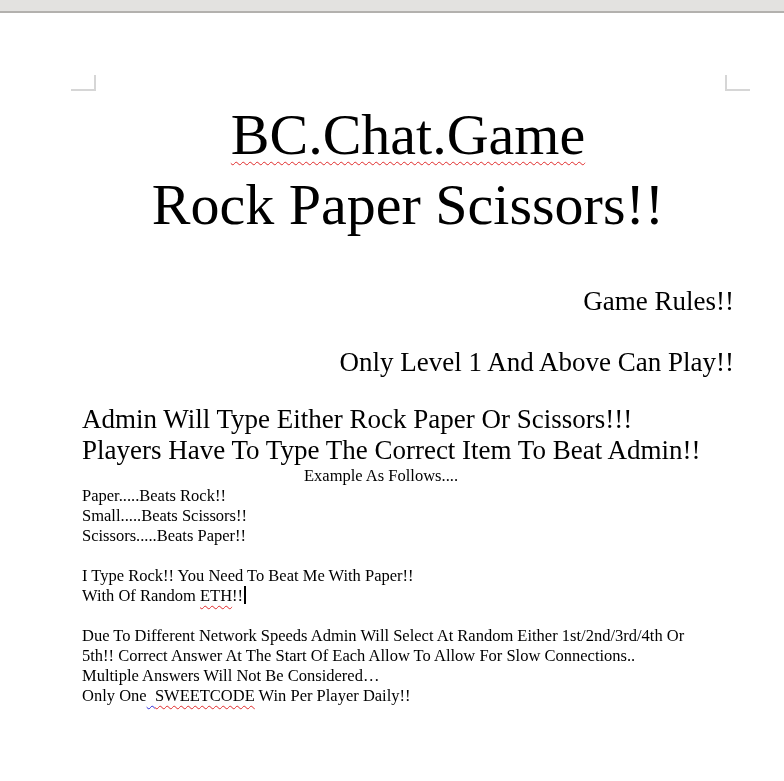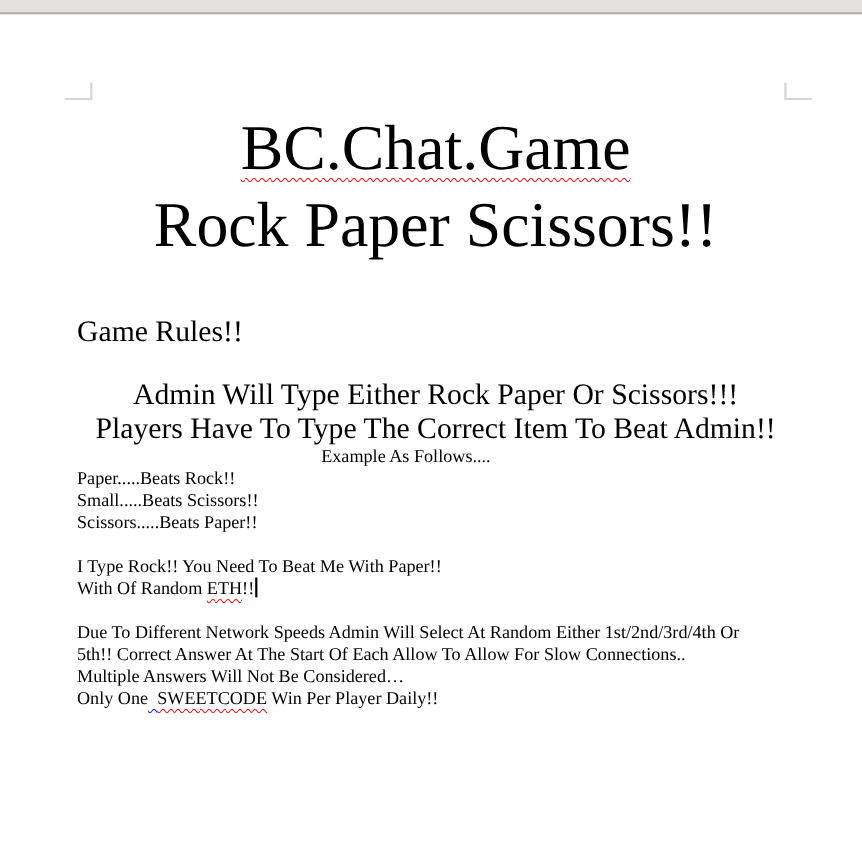--- a/index.html
+++ b/index.html
@@ -19,37 +19,37 @@
     font-family:"Liberation Serif","DejaVu Serif",serif;
     color:var(--text);
     position:relative;
   }
   .topbar{
     position:absolute;top:0;left:0;width:784px;height:13px;
     background:var(--topbar-bg);
     border-bottom:2px solid var(--topbar-border);
   }
   .page{
-    position:absolute;top:15px;left:4px;width:768px;height:766px;
+    position:absolute;top:15px;left:16px;width:768px;height:766px;
     background:var(--page-bg);
     font-family:Liberation Serif, serif;
   }
   .corner{position:absolute;width:25px;height:16px;}
   .corner-tl{left:55px;top:60px;border-right:2px solid var(--corner);border-bottom:2px solid var(--corner);}
   .corner-tr{left:709px;top:60px;border-left:2px solid var(--corner);border-bottom:2px solid var(--corner);}
   .doc{
     position:absolute;top:0;left:0;width:784px;height:766px;
     padding:85px 66px 0 66px;
   }
   p{margin:0;padding:0;}
   .title{
     font-size:58px;line-height:70px;text-align:center;white-space:nowrap;
   }
-  .medium{font-size:27px;line-height:31px;white-space:nowrap;text-align:center;}
-  .center{text-align:left;}
+  .medium{font-size:27px;line-height:31px;white-space:nowrap;}
+  .center{text-align:right;}
   .small{font-size:16.5px;line-height:20px;white-space:pre;}
   .mt-rules{margin-top:46px;}
   .mt-level{margin-top:30px;}
   .mt-admin{margin-top:26px;}
   .mt-example{}
   .indent-example{padding-left:222px;}
   .spacer-small{height:20px;}
   .sq-red{
     text-decoration-line:underline;
     text-decoration-style:wavy;
@@ -81,20 +81,21 @@
 <div class="page">
   <div class="corner corner-tl"></div>
   <div class="corner corner-tr"></div>
 
   <div class="doc">
     <p class="title"><span class="sq-red">BC.Chat.Game</span></p>
     <p class="title">Rock Paper Scissors!!</p>
 
     <p class="medium center mt-rules">Game Rules!!</p>
 
+    <p class="medium center mt-level">Only Level 1 And Above Can Play!!</p>
 
     <p class="medium mt-admin">Admin Will Type Either Rock Paper Or Scissors!!!</p>
     <p class="medium">Players Have To Type The Correct Item To Beat Admin!!</p>
 
     <p class="small indent-example mt-example">Example As Follows....</p>
     <p class="small">Paper.....Beats Rock!!</p>
     <p class="small">Small.....Beats Scissors!!</p>
     <p class="small">Scissors.....Beats Paper!!</p>
 
     <div class="spacer-small"></div>

